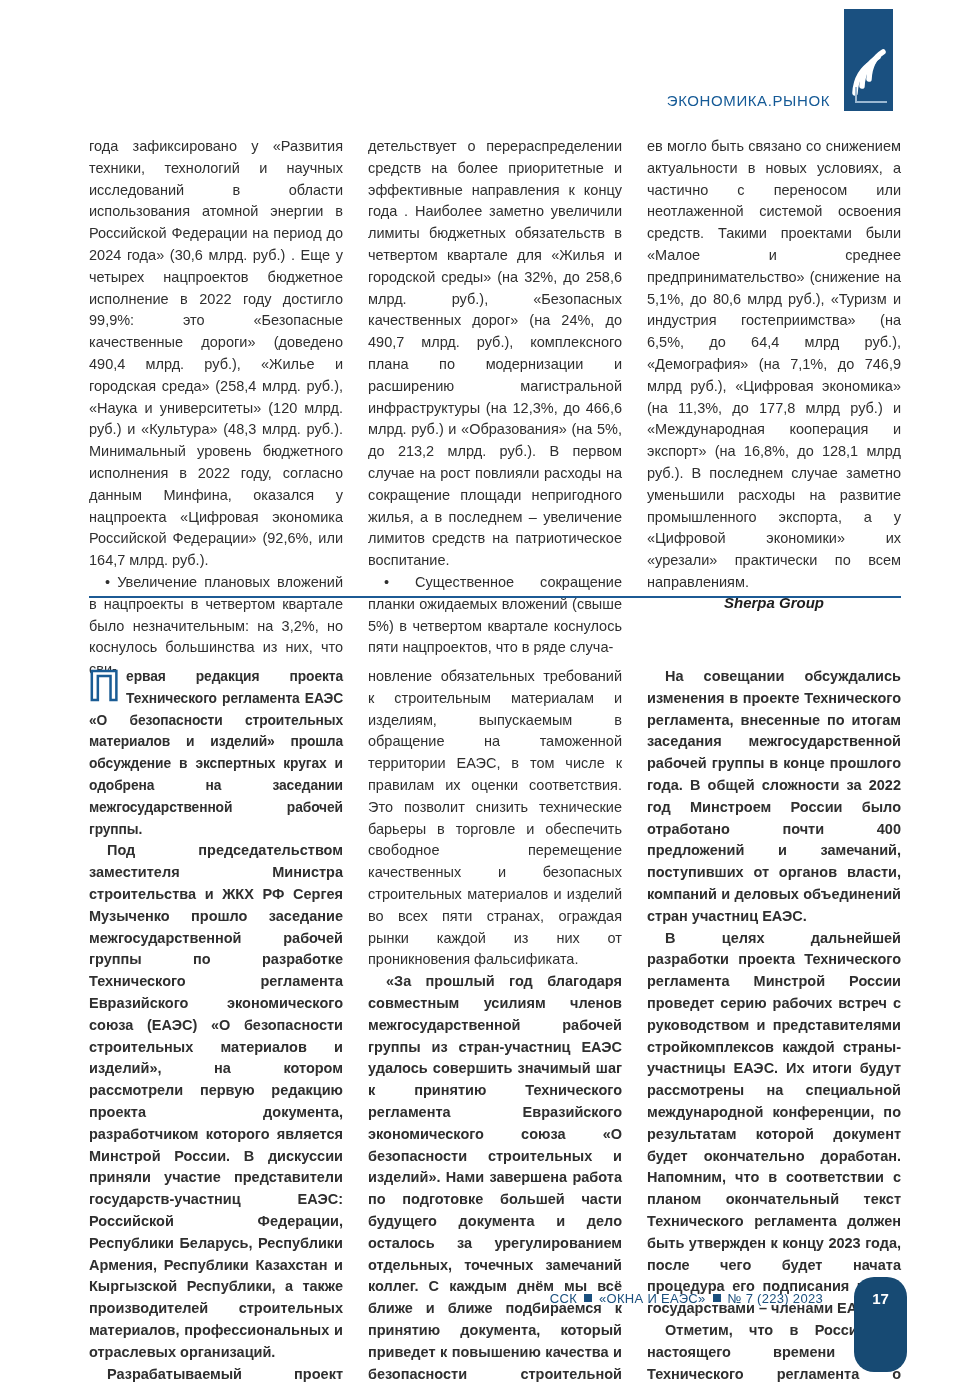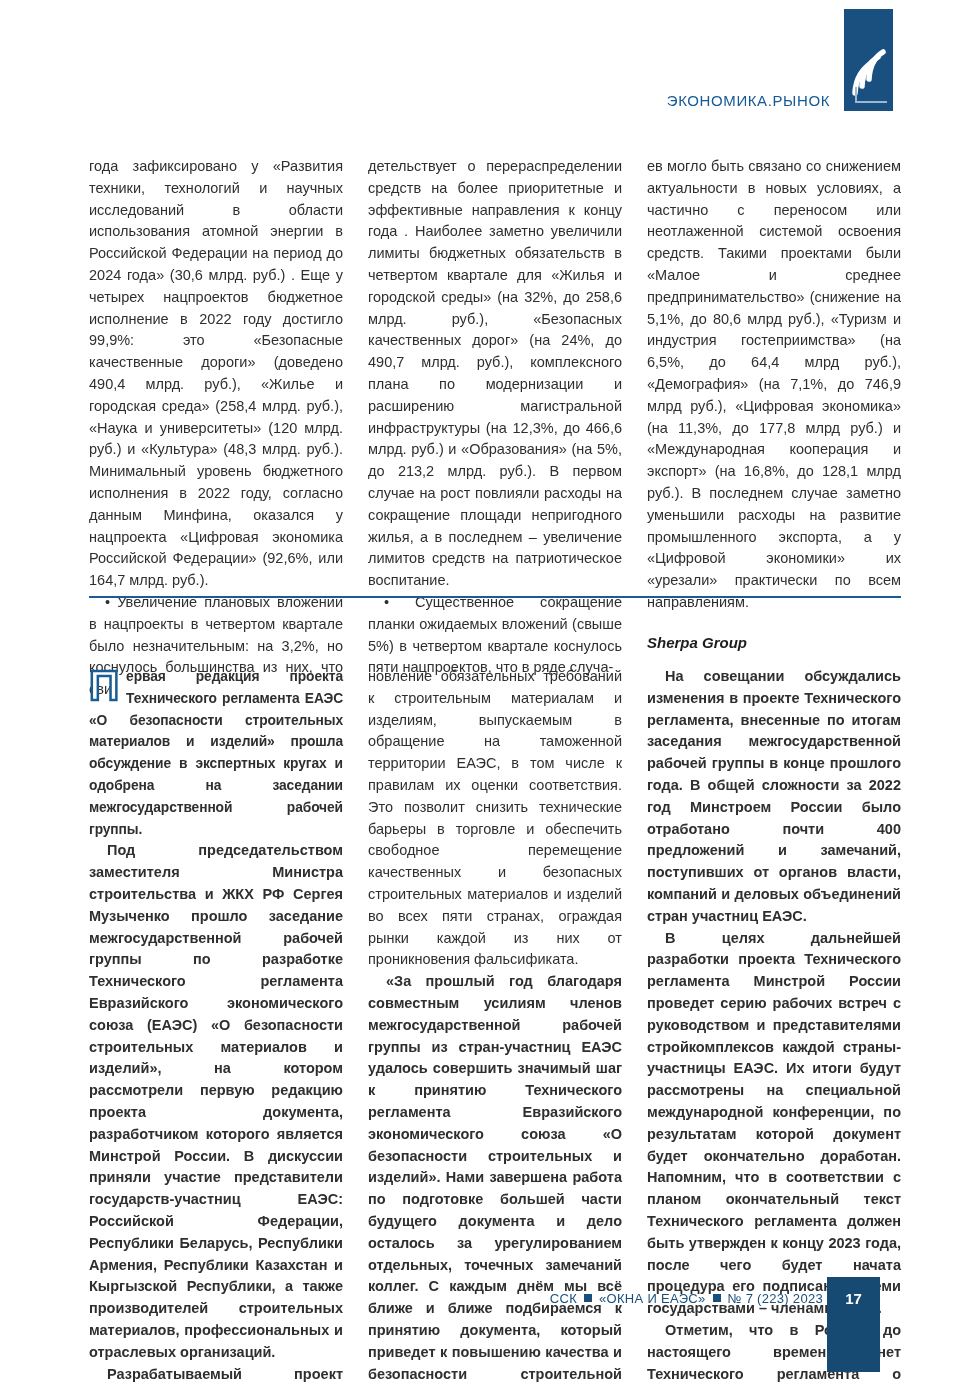--- a/index.html
+++ b/index.html
@@ -18,24 +18,24 @@
   .logo-box svg{position:absolute;left:0;top:0;}
   
   .cols{position:absolute;left:89px;width:812px;display:flex;gap:25px;}
   .col{flex:1 1 0;min-width:0;}
   .para{
     margin:0;font-size:14.5px;line-height:21.8px;text-align:justify;
     color:#2f2f2f;
   }
   .para.indent{text-indent:18px;font-weight:bold;}
   .para.bullet{text-indent:16px;}
-  .art1{top:156px;}
+  .art1{top:136px;}
   .art2{top:666px;}
   .signature{
-    display:block;margin-top:20px;text-align:left;
+    display:block;text-align:center;
     font-size:15px;font-weight:bold;font-style:italic;color:#1d1d1d;
   }
   .divider{
     position:absolute;left:89px;top:596px;width:812px;height:2px;background:#1c5a94;
   }
   .article-title{
     position:absolute;left:89px;top:603px;width:790px;
     font-size:20px;line-height:22.5px;font-weight:bold;letter-spacing:-0.2px;
     color:#1563a8;text-transform:uppercase;
   }
@@ -50,23 +50,23 @@
   
   .footer-line{
     position:absolute;top:1291px;right:157px;
     font-size:13px;color:#1a4f7d;letter-spacing:.3px;white-space:nowrap;
   }
   .footer-sep{
     display:inline-block;width:8px;height:8px;background:#1a4f7d;
     margin:0 7px;vertical-align:1px;
   }
   .page-num-box{
-    position:absolute;left:827px;top:1277px;width:53px;height:95px;
+    position:absolute;left:854px;top:1277px;width:53px;height:95px;
     background:#174a73;color:#ffffff;text-align:center;
-    font-size:15px;font-weight:bold;padding-top:13px;box-sizing:border-box;
+    font-size:15px;font-weight:bold;padding-top:13px;box-sizing:border-box;border-radius:20px;
   }
 </style>
 </head>
 <body>
 
 <div class="page">
 
   <div class="section-label">ЭКОНОМИКА.РЫНОК</div>
   <div class="logo-box">
     <span>

